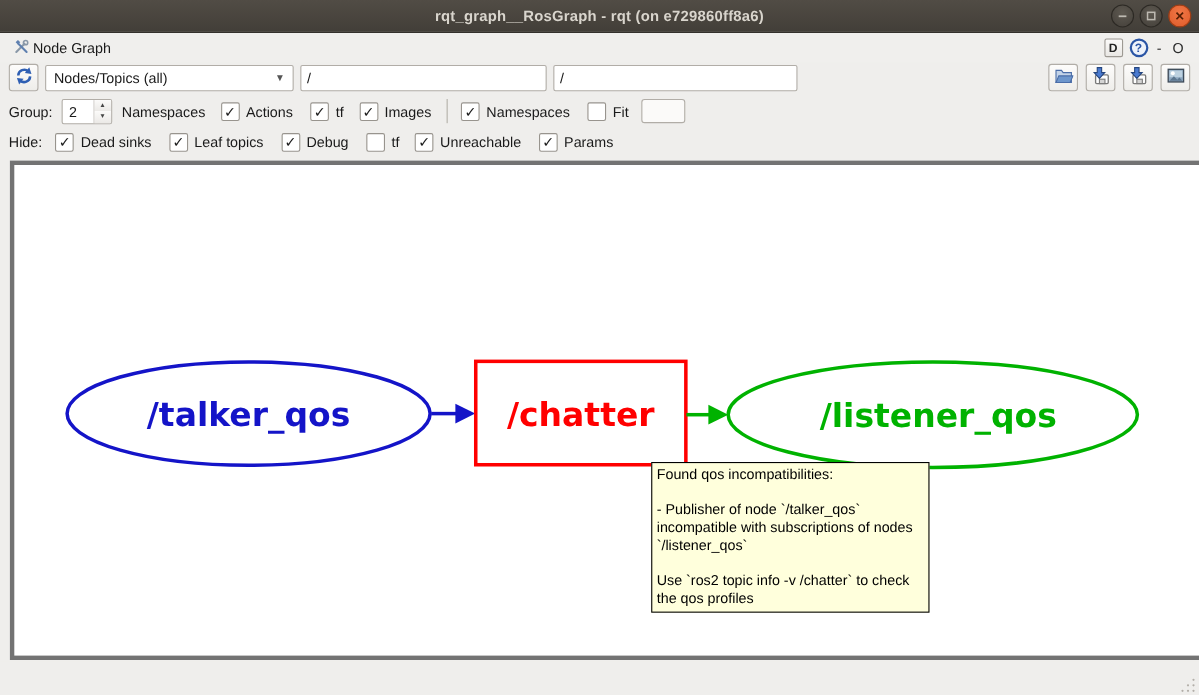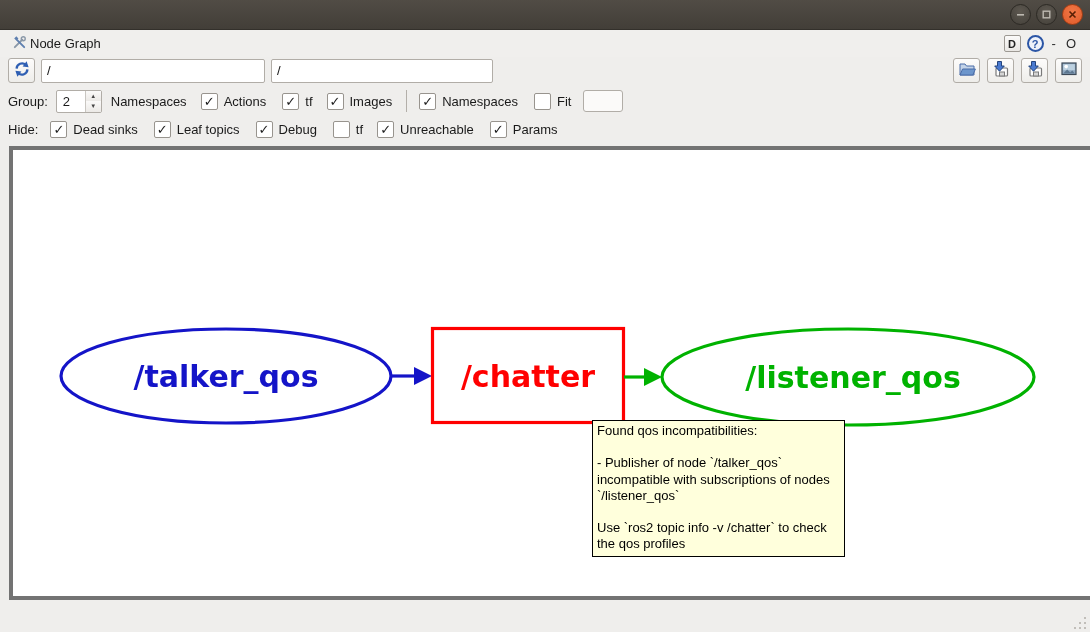--- a/index.html
+++ b/index.html
@@ -134,20 +134,21 @@
   }
   .resize-grip { position:absolute; right:4px; bottom:3px; width:13px; height:13px; }
   .resize-grip i {
     position:absolute; width:2px; height:2px; background:#b2aea8; border-radius:1px;
   }
 </style>
 </head>
 <body>
 
 <div class="titlebar">
+  <span class="titlebar-title">rqt_graph__RosGraph - rqt (on e729860ff8a6)</span>
   <div class="win-controls">
     <div class="win-btn">
       <svg width="9" height="9" viewBox="0 0 9 9">
           <rect x="1" y="4" width="7" height="1.6" fill="#bdb9b1"></rect>
         </svg>
     </div>
     <div class="win-btn">
       <svg width="9" height="9" viewBox="0 0 9 9">
           <rect x="1.2" y="1.2" width="6.6" height="6.6" fill="none" stroke="#bdb9b1" stroke-width="1.4"></rect>
         </svg>
@@ -182,20 +183,24 @@
   <div class="tool-btn">
     <span>
       <svg width="18" height="18" viewBox="0 0 18 18">
         <path d="M3.6 8.6 a5.4 5.4 0 0 1 9.2 -3.6" fill="none" stroke="#2f5fb3" stroke-width="2.3"></path>
         <polygon points="13.6,1.2 15.6,7.2 9.6,6.4" fill="#2f5fb3"></polygon>
         <path d="M14.4 9.4 a5.4 5.4 0 0 1 -9.2 3.6" fill="none" stroke="#2f5fb3" stroke-width="2.3"></path>
         <polygon points="4.4,16.8 2.4,10.8 8.4,11.6" fill="#2f5fb3"></polygon>
       </svg>
     </span>
   </div>
+  <div class="combo">
+    <span>Nodes/Topics (all)</span>
+    <span class="combo-arrow">▼</span>
+  </div>
   <input class="line-edit edit1" value="/" style="">
   <input class="line-edit edit2" value="/" style="">
   <div class="row1-spacer"></div>
   <div class="row1-right">
     <div class="tool-btn">
       <span>
         <svg width="18" height="18" viewBox="0 0 18 18">
           <path d="M2 4 h5 l1.5 2 H16 v9 H2 z" fill="#c3d3e8" stroke="#4a6da8" stroke-width="1"></path>
           <path d="M2 15 l2.6 -6 h12.8 L14.8 15 z" fill="#6d96cc" stroke="#4a6da8" stroke-width="1"></path>
         </svg>

